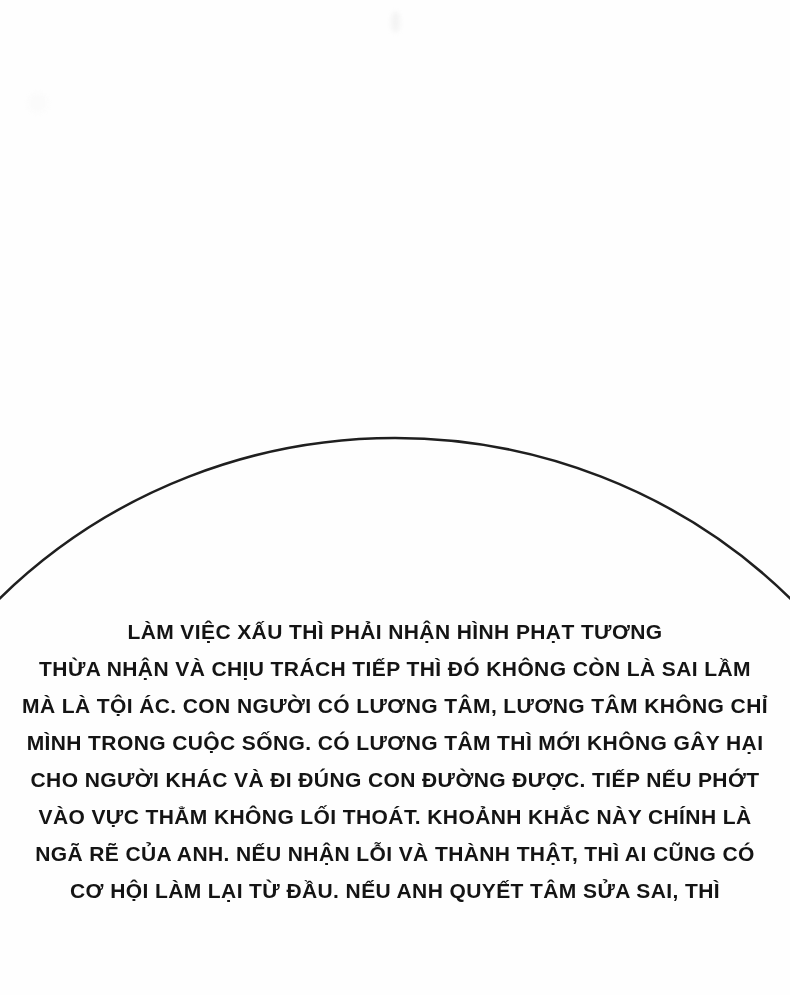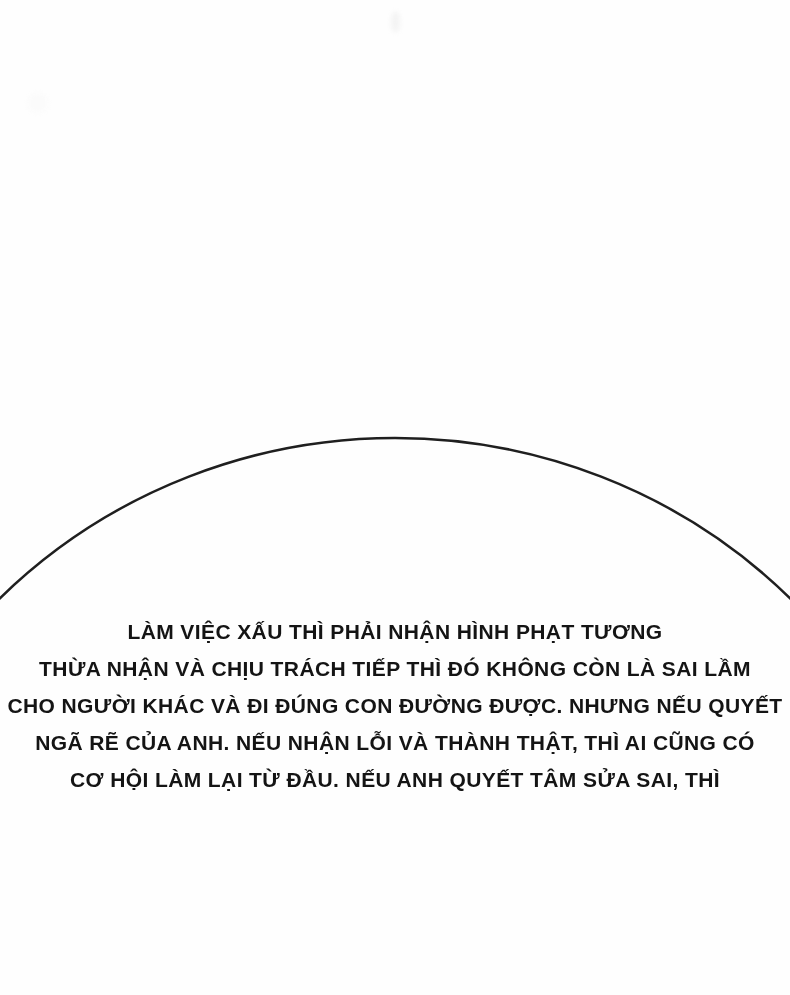--- a/index.html
+++ b/index.html
@@ -41,19 +41,22 @@
   </svg>
 
   <div class="watermark">
     
     
   </div>
 
   <div class="dialogue">
     <div class="line">LÀM VIỆC XẤU THÌ PHẢI NHẬN HÌNH PHẠT TƯƠNG</div>
     <div class="line">THỪA NHẬN VÀ CHỊU TRÁCH TIẾP THÌ ĐÓ KHÔNG CÒN LÀ SAI LẦM</div>
-    <div class="line">CHO NGƯỜI KHÁC VÀ ĐI ĐÚNG CON ĐƯỜNG ĐƯỢC. NHƯNG NẾU QUYẾT</div>
+    <div class="line">MÀ LÀ TỘI ÁC. CON NGƯỜI CÓ LƯƠNG TÂM, LƯƠNG TÂM KHÔNG CHỈ</div>
+    <div class="line">MÌNH TRONG CUỘC SỐNG. CÓ LƯƠNG TÂM THÌ MỚI KHÔNG GÂY HẠI</div>
+    <div class="line">CHO NGƯỜI KHÁC VÀ ĐI ĐÚNG CON ĐƯỜNG ĐƯỢC. TIẾP NẾU PHỚT</div>
+    <div class="line">VÀO VỰC THẲM KHÔNG LỐI THOÁT. KHOẢNH KHẮC NÀY CHÍNH LÀ</div>
     <div class="line">NGÃ RẼ CỦA ANH. NẾU NHẬN LỖI VÀ THÀNH THẬT, THÌ AI CŨNG CÓ</div>
     <div class="line">CƠ HỘI LÀM LẠI TỪ ĐẦU. NẾU ANH QUYẾT TÂM SỬA SAI, THÌ</div>
 
   </div>
 
 </div>
 
 </body></html>

